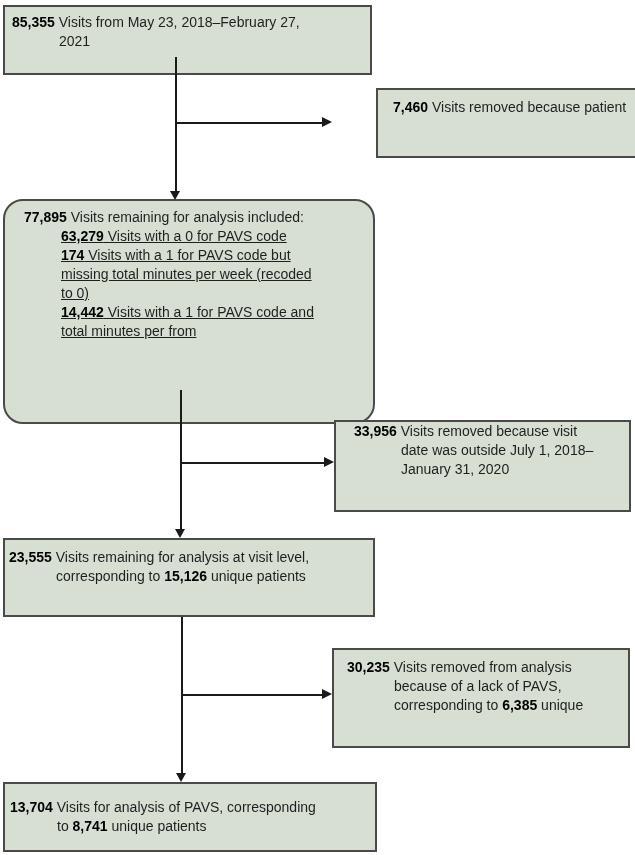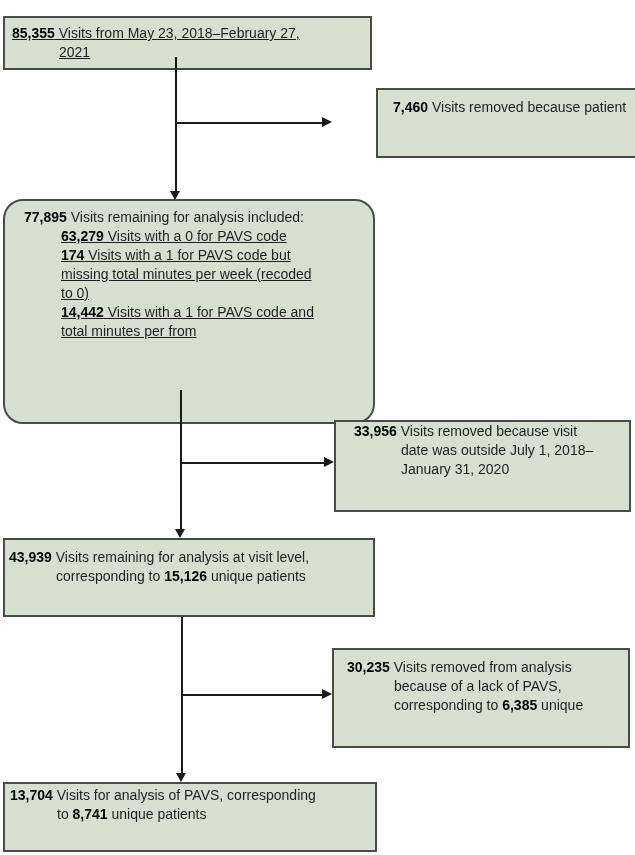--- a/index.html
+++ b/index.html
@@ -22,27 +22,27 @@
     line-height: 19px;
     color: #1f1f1f;
     overflow: hidden;
   }
   .line { white-space: nowrap; }
   .line.i1 { padding-left: var(--hang, 47px); }
   .line.i2 { padding-left: var(--sub, 37px); text-decoration: underline; }
   .b { font-weight: 700; color: #000; }
 
   
-  #b0 { left: 3px;   top: 16px;   width: 369px; height: 54px;  padding: 6px 8px 0 7px; text-decoration: underline;  --hang: 47px; }
+  #b0 { left: 3px;   top: 5px;   width: 369px; height: 70px;  padding: 6px 8px 0 7px;  --hang: 47px; }
   #b1 { left: 332px; top: 88px;  width: 297px; height: 70px;  padding: 8px 6px 0 15px; margin-left: 44px; --hang: 39px; }
   #b2 { left: 3px;   top: 199px; width: 372px; height: 225px; padding: 7px 8px 0 19px; border-radius: 20px; --sub: 37px; }
   #b3 { left: 334px; top: 420px; width: 297px; height: 92px;  padding: 0 6px 0 18px; --hang: 47px; }
   #b4 { left: 3px;   top: 538px; width: 372px; height: 79px;  padding: 8px 4px 0 4px;  --hang: 47px; }
   #b5 { left: 332px; top: 648px; width: 298px; height: 100px; padding: 8px 6px 12px 13px; --hang: 47px; }
-  #b6 { left: 3px;   top: 782px; width: 374px; height: 70px;  padding: 2px 6px 0 5px;  --hang: 47px; }
+  #b6 { left: 3px;   top: 782px; width: 374px; height: 70px;  padding: 14px 6px 0 5px;  --hang: 47px; }
 
   
   .vline, .hline { position: absolute; background: #1a1a1a; }
   .vline { width: 1.5px; }
   .hline { height: 1.5px; }
   .arrow-down {
     position: absolute; width: 0; height: 0;
     border-left: 5.5px solid rgba(0,0,0,0);
     border-right: 5.5px solid rgba(0,0,0,0);
     border-top: 9px solid #1a1a1a;
@@ -88,21 +88,21 @@
       <div class="line i2"><span>to 0)</span></div>
       <div class="line i2"><span class="b">14,442</span><span> Visits with a 1 for PAVS code and</span></div>
       <div class="line i2"><span>total minutes per from</span></div>
     </div>
   <div class="box" id="b3">
       <div class="line i0"><span class="b">33,956</span><span> Visits removed because visit</span></div>
       <div class="line i1"><span>date was outside July 1, 2018–</span></div>
       <div class="line i1"><span>January 31, 2020</span></div>
     </div>
   <div class="box" id="b4">
-      <div class="line i0"><span class="b">43,939</span><span> Visits remaining for analysis at visit level,</span></div>
+      <div class="line i0"><span class="b">23,555</span><span> Visits remaining for analysis at visit level,</span></div>
       <div class="line i1"><span>corresponding to </span><span class="b">15,126</span><span> unique patients</span></div>
     </div>
   <div class="box" id="b5">
       <div class="line i0"><span class="b">30,235</span><span> Visits removed from analysis</span></div>
       <div class="line i1"><span>because of a lack of PAVS,</span></div>
       <div class="line i1"><span>corresponding to </span><span class="b">6,385</span><span> unique</span></div>
     </div>
   <div class="box" id="b6">
       <div class="line i0"><span class="b">13,704</span><span> Visits for analysis of PAVS, corresponding</span></div>
       <div class="line i1"><span>to </span><span class="b">8,741</span><span> unique patients</span></div>

